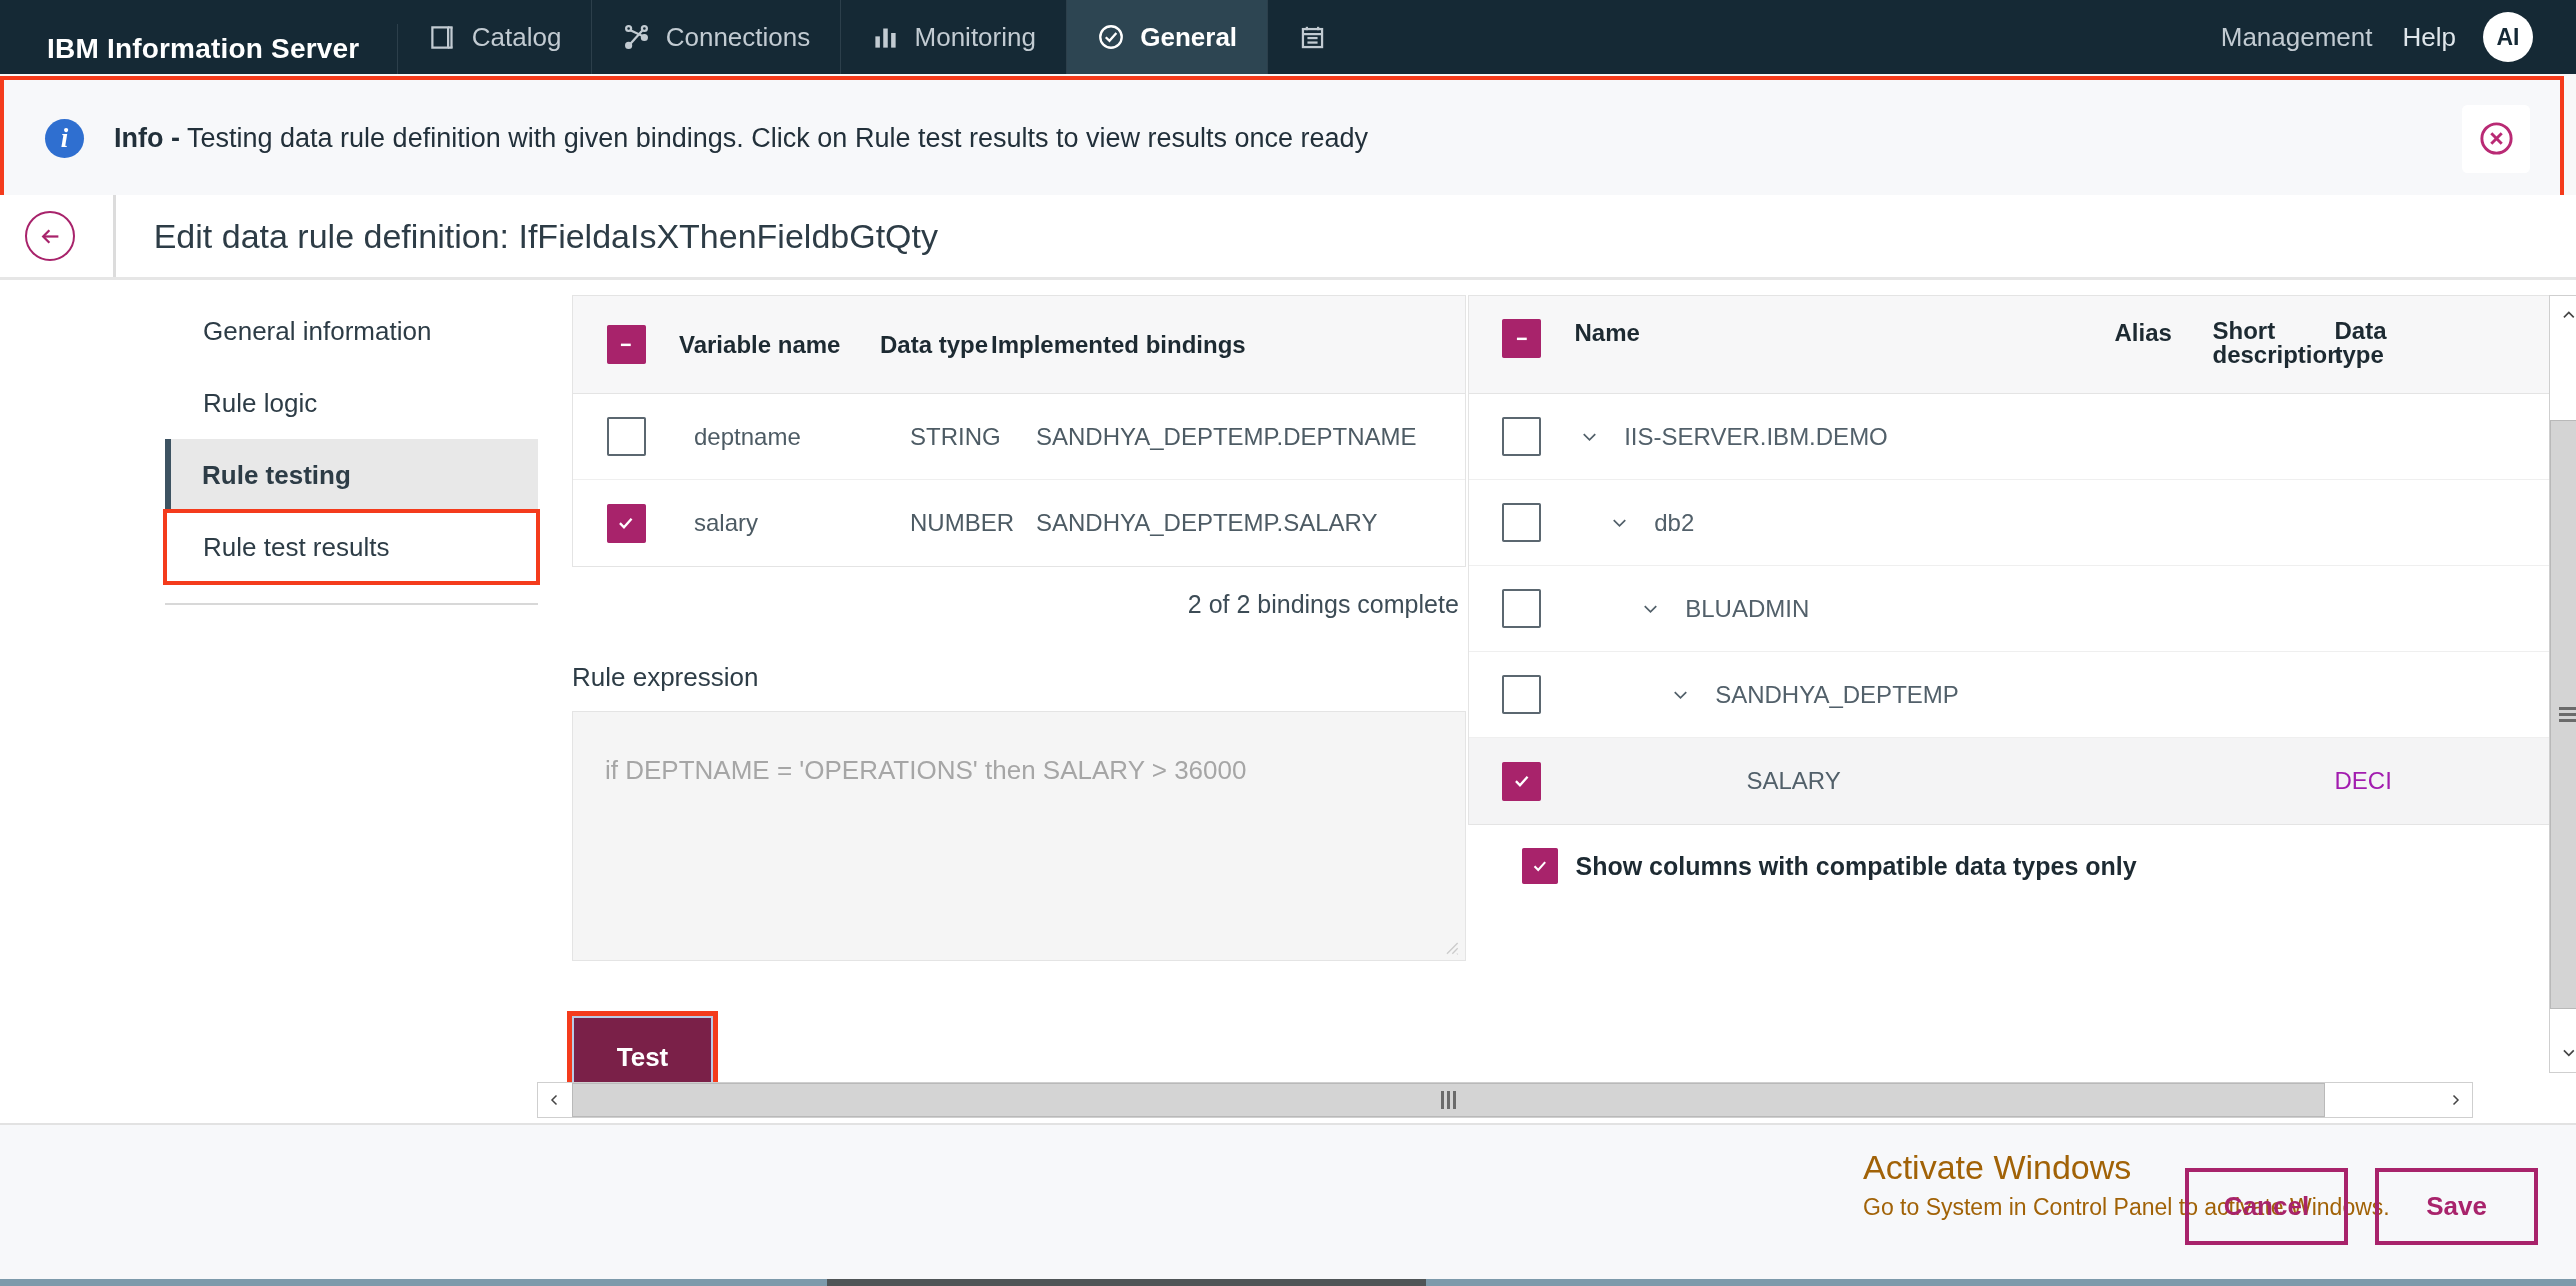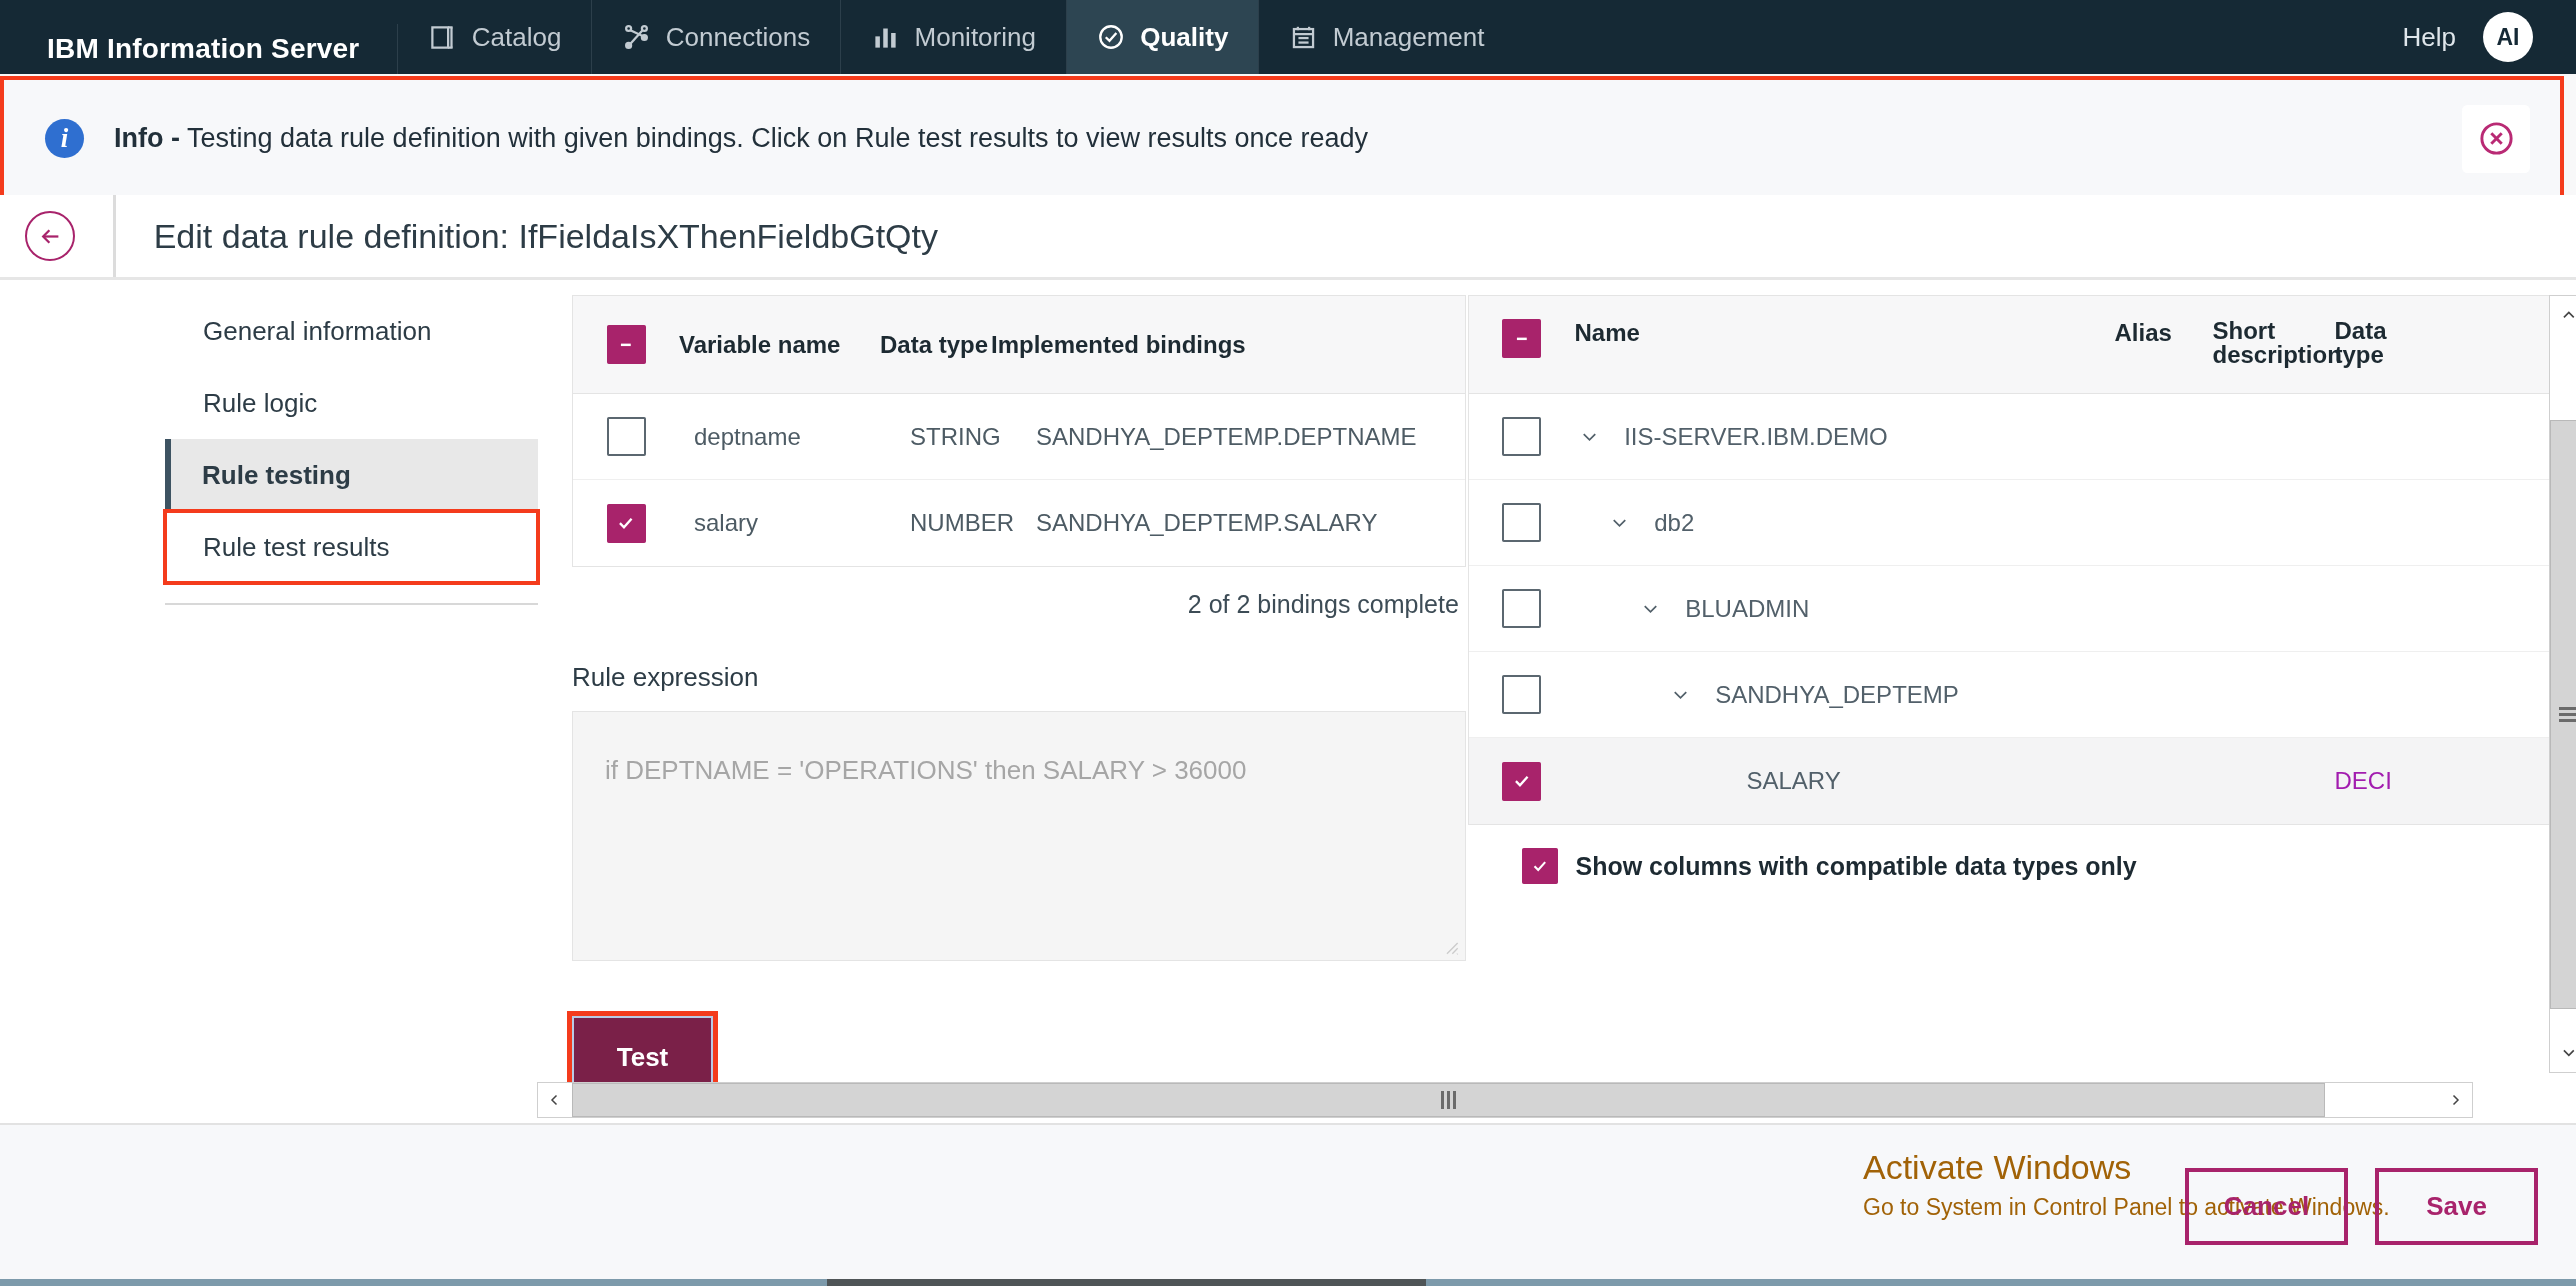--- a/index.html
+++ b/index.html
@@ -21,21 +21,21 @@
     border-right: 1.8px solid #2c3f4b; white-space: nowrap; margin-top: 24px;
   }
   .navitem {
     display: flex; align-items: center; gap: 14.3px;
     padding: 0 30px; color: #c2cbd2; font-size: 26px; white-space: nowrap;
     border-right: 1.8px solid #2c3f4b;
   }
   .navitem.active { background: #2d4552; color: #ffffff; font-weight: bold; }
   .navitem .ico { display: flex; align-items: center; justify-content: center; width: 29px; height: 29px; }
   .navitem svg { display: block; }
-  .nav-spacer { flex: 1; border-right: none; }
+  .nav-spacer { flex: 1; border-right: none; justify-content: space-between; }
   .help {
     display: flex; align-items: center; color: #dfe6eb; font-size: 26px;
     padding: 0 27px 0 0; white-space: nowrap;
   }
   .avatar {
     width: 50px; height: 50px; border-radius: 50%; background: #ffffff;
     color: #152935; font-size: 23px; font-weight: bold;
     display: flex; align-items: center; justify-content: center;
     align-self: center; margin-right: 43px;
   }
@@ -294,21 +294,21 @@
       <span>Monitoring</span>
     </div>
 
     <div class="navitem active">
       <span class="ico">
         <svg width="28" height="28" viewBox="0 0 24 24" fill="none" stroke="#ffffff" stroke-width="2">
           <circle cx="12" cy="12" r="9.2"></circle>
             <polyline points="7.5,12.2 10.7,15.2 16.6,8.6"></polyline>
         </svg>
       </span>
-      <span>Quality</span>
+      <span>General</span>
     </div>
 
     <div class="navitem nav-spacer">
       <span class="ico">
         <svg width="27" height="27" viewBox="0 0 24 24" fill="none" stroke="#c2cbd2" stroke-width="2">
           <rect x="3.5" y="4.5" width="17" height="16"></rect>
             <line x1="3.5" y1="9" x2="20.5" y2="9"></line>
           <line x1="7" y1="2.5" x2="7" y2="5.5"></line>
             <line x1="17" y1="2.5" x2="17" y2="5.5"></line>
           <line x1="7.5" y1="12.5" x2="16.5" y2="12.5"></line>

